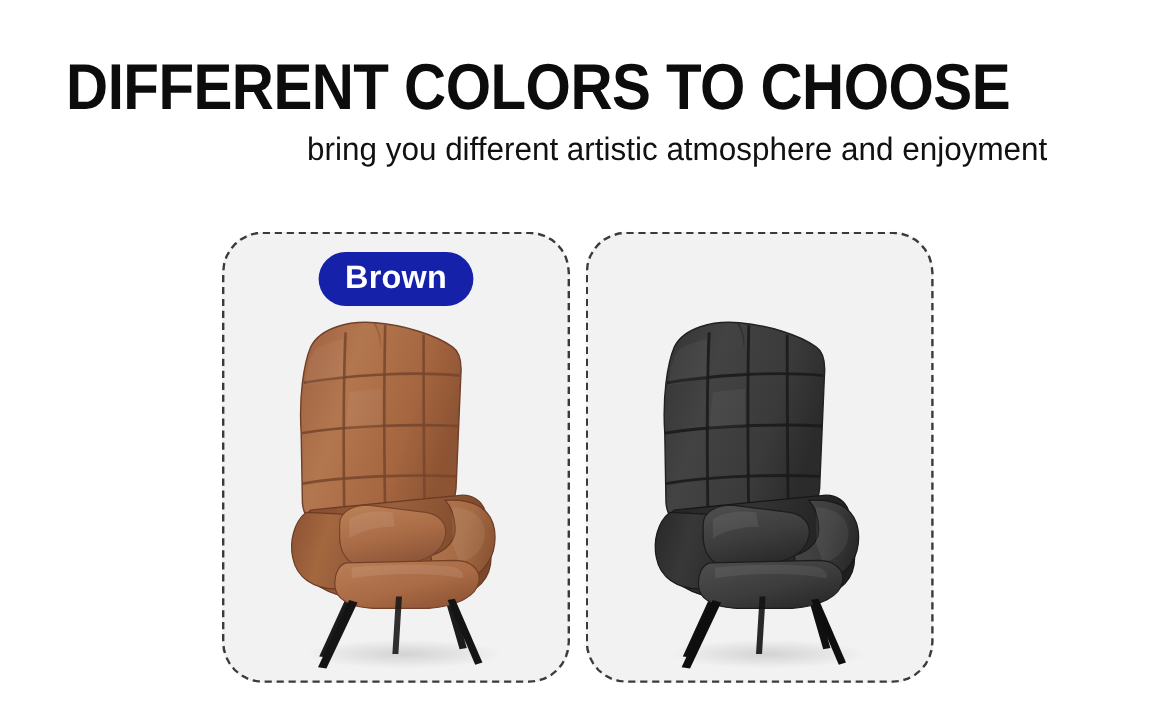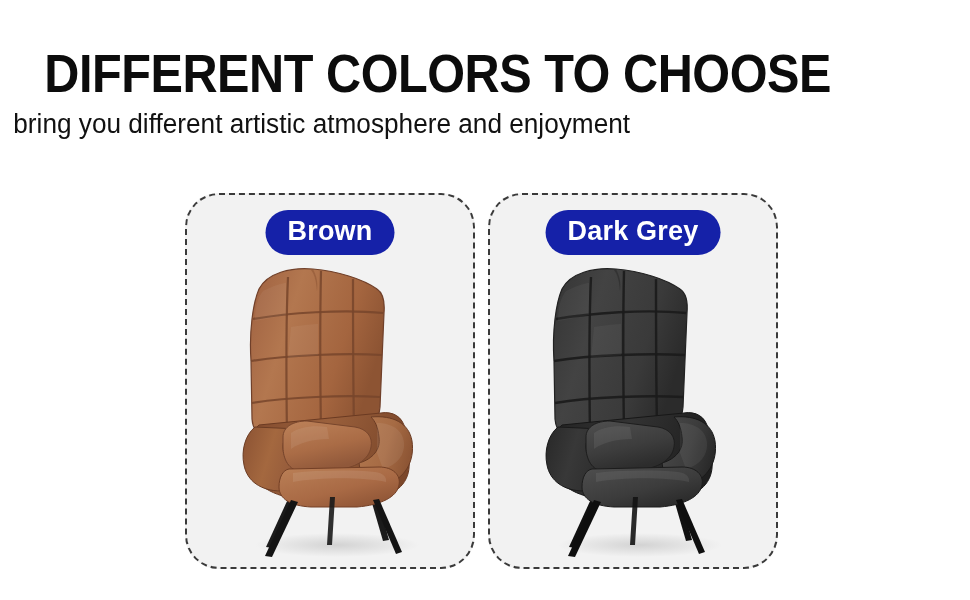--- a/index.html
+++ b/index.html
@@ -22,21 +22,21 @@
     height: 600px;
     background: #ffffff;
   }
 
   
   #header {
     position: absolute;
     left: 0;
     top: 44px;
     width: 886px;
-    text-align: left;
+    text-align: right;
   }
   #headline {
     font-family: "Liberation Sans Narrow", "Liberation Sans", "DejaVu Sans", sans-serif;
     font-weight: 700;
     font-size: 54px;
     line-height: 58px;
     letter-spacing: -0.5px;
     color: #0c0c0c;
     transform: scaleX(0.90);
     transform-origin: 50% 50%;
@@ -226,21 +226,20 @@
 
         <path d="M104,243 L78,299 L85,300 L111,245 Z" fill="#141414"></path>
         <path d="M186,243 L209,297 L215,295 L192,242 Z" fill="#141414"></path>
 
         <path d="M143,240 L140,288 L145,288 L148,240 Z" fill="#1a1a1a" opacity="0.9"></path>
       </svg>
     </div>
   </div>
 
   <div class="panel" id="panel-grey">
-    <div class="badge">Dark Grey</div>
 
     <div class="chair-stage">
       <svg class="chair-svg" viewBox="0 0 290 310">
         <defs>
           <linearGradient id="gBack" x1="0" y1="0" x2="1" y2="0.4">
             <stop offset="0" stop-color="#343434"></stop>
             <stop offset="0.35" stop-color="#434343"></stop>
             <stop offset="0.75" stop-color="#3a3a3a"></stop>
             <stop offset="1" stop-color="#2b2b2b"></stop>
           </linearGradient>

